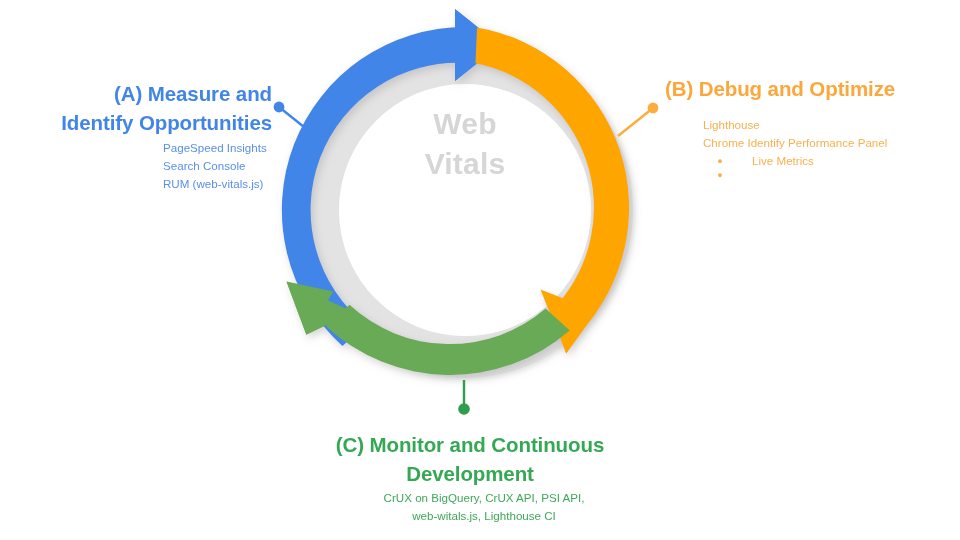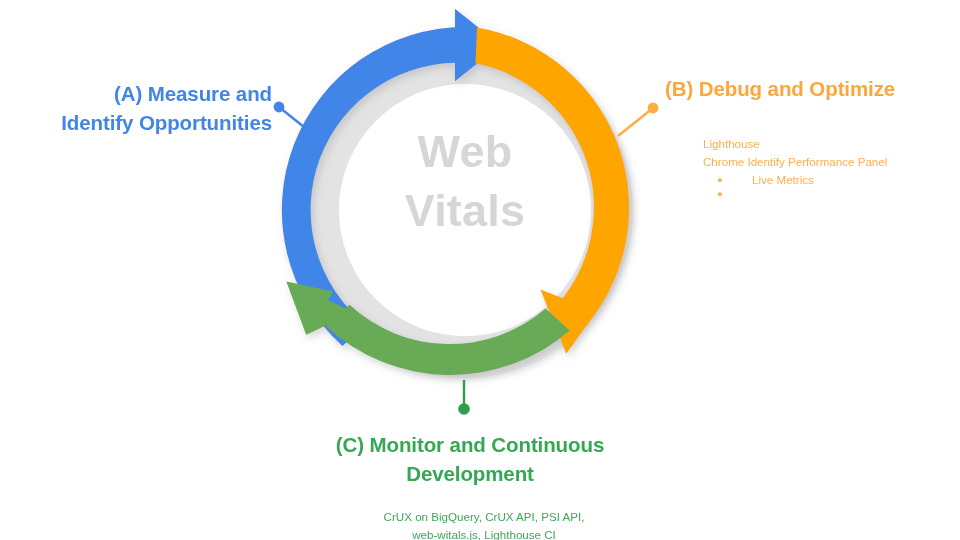--- a/index.html
+++ b/index.html
@@ -29,45 +29,44 @@
     left: 0; top: 0;
     width: 960px;
     height: 540px;
     overflow: visible;
   }
 
   
   .center-label {
     position: absolute;
     left: 345px;
-    top: 122px;
+    top: 104px;
     width: 240px;
     text-align: center;
     color: #d6d6d6;
-    font-size: 45px;
+    font-size: 30px;
     font-weight: 700;
     line-height: 1.32;
     letter-spacing: 0.2px;
     pointer-events: none;
   }
 
   
   .sec-title {
     position: absolute;
     font-size: 20.5px;
     font-weight: 700;
     line-height: 1.42;
     letter-spacing: -0.1px;
   }
   .sec-sub {
     position: absolute;
     font-size: 11.6px;
     font-weight: 400;
     line-height: 1.55;
-    margin-top: 19px;
   }
 
   
   #sec-a-title {
     left: 10px;
     top: 68px;
     width: 262px;
     text-align: right;
     color: #4285E8;
     margin-top: 11px;
@@ -203,20 +202,25 @@
   </svg>
 
   <div class="center-label">
     <div>Web</div>
     <div>Vitals</div>
   </div>
 
   <div class="sec-title" id="sec-a-title">
     <div class="nowrap">(A) Measure and</div>
     <div class="nowrap">Identify Opportunities</div>
+  </div>
+  <div class="sec-sub" id="sec-a-sub">
+    <div class="nowrap">PageSpeed Insights</div>
+    <div class="nowrap">Search Console</div>
+    <div class="nowrap">RUM (web-vitals.js)</div>
   </div>
 
   <div class="sec-title" id="sec-b-title">
     <div class="nowrap">(B) Debug and Optimize</div>
   </div>
   <div class="sec-sub" id="sec-b-sub">
     <div class="nowrap">Lighthouse</div>
     <div class="nowrap">Chrome Identify Performance Panel</div>
     <div class="bullet-row">
       <span class="bullet-dot">●</span>

